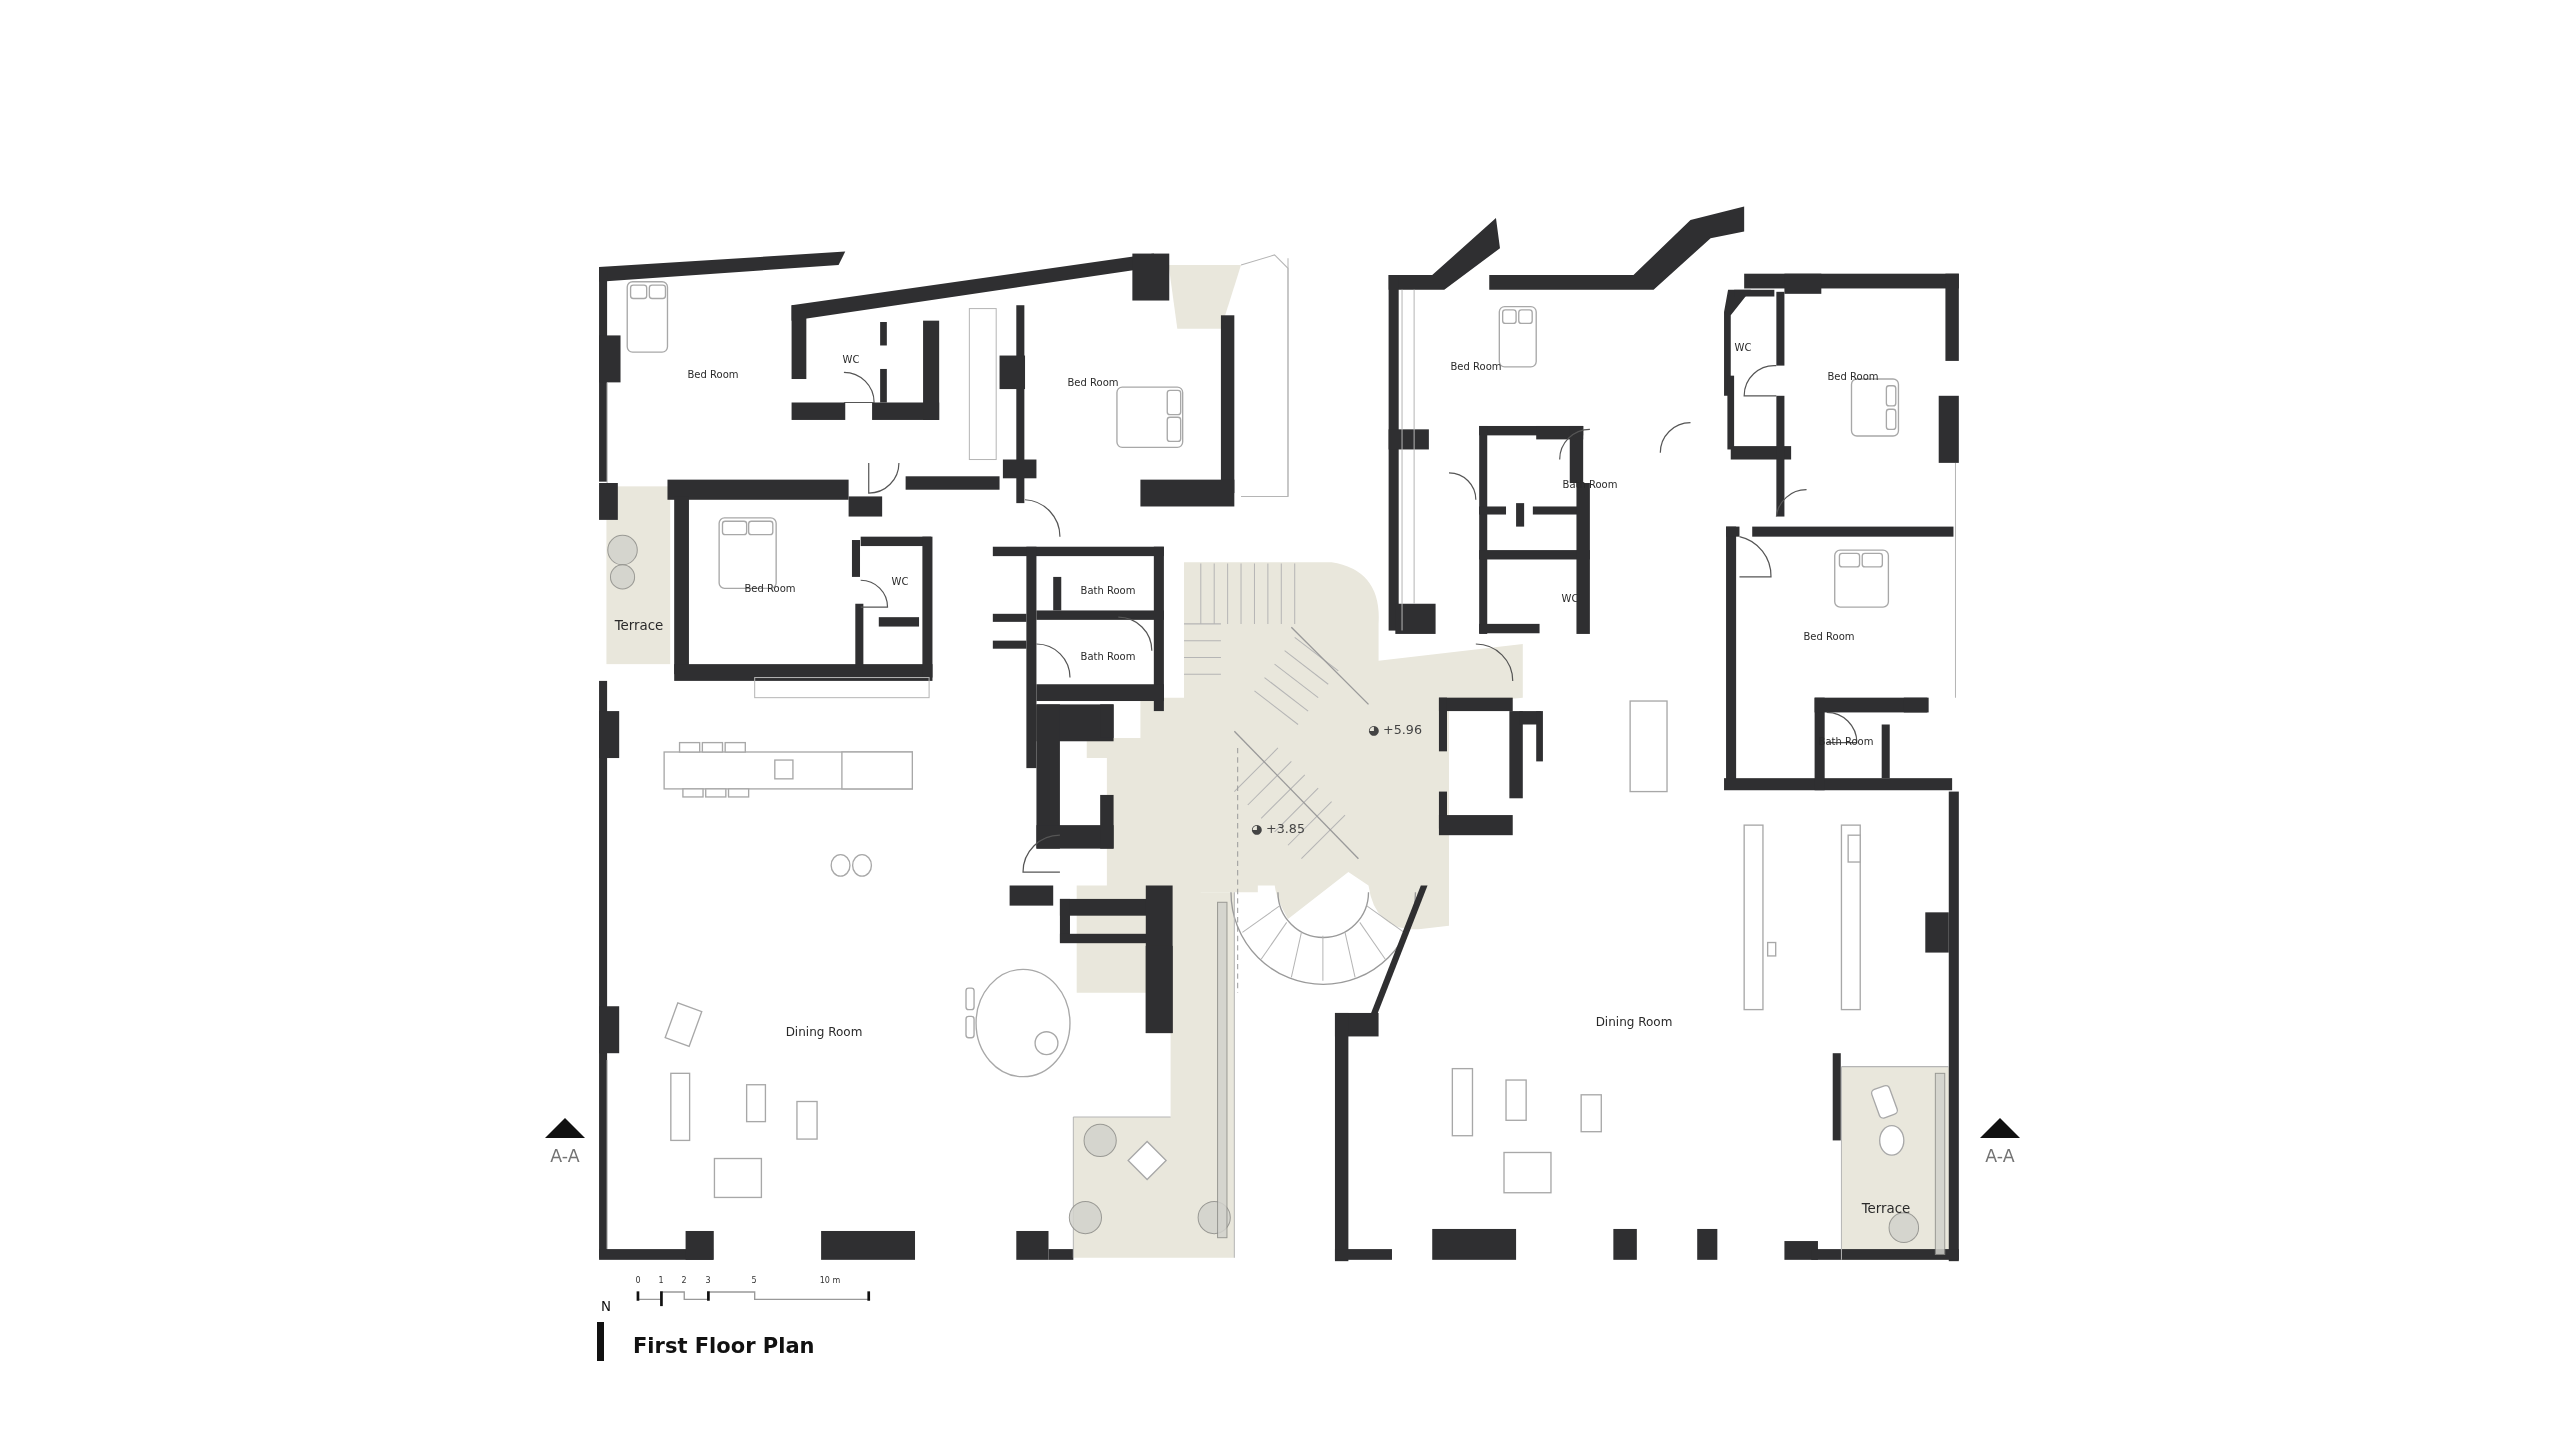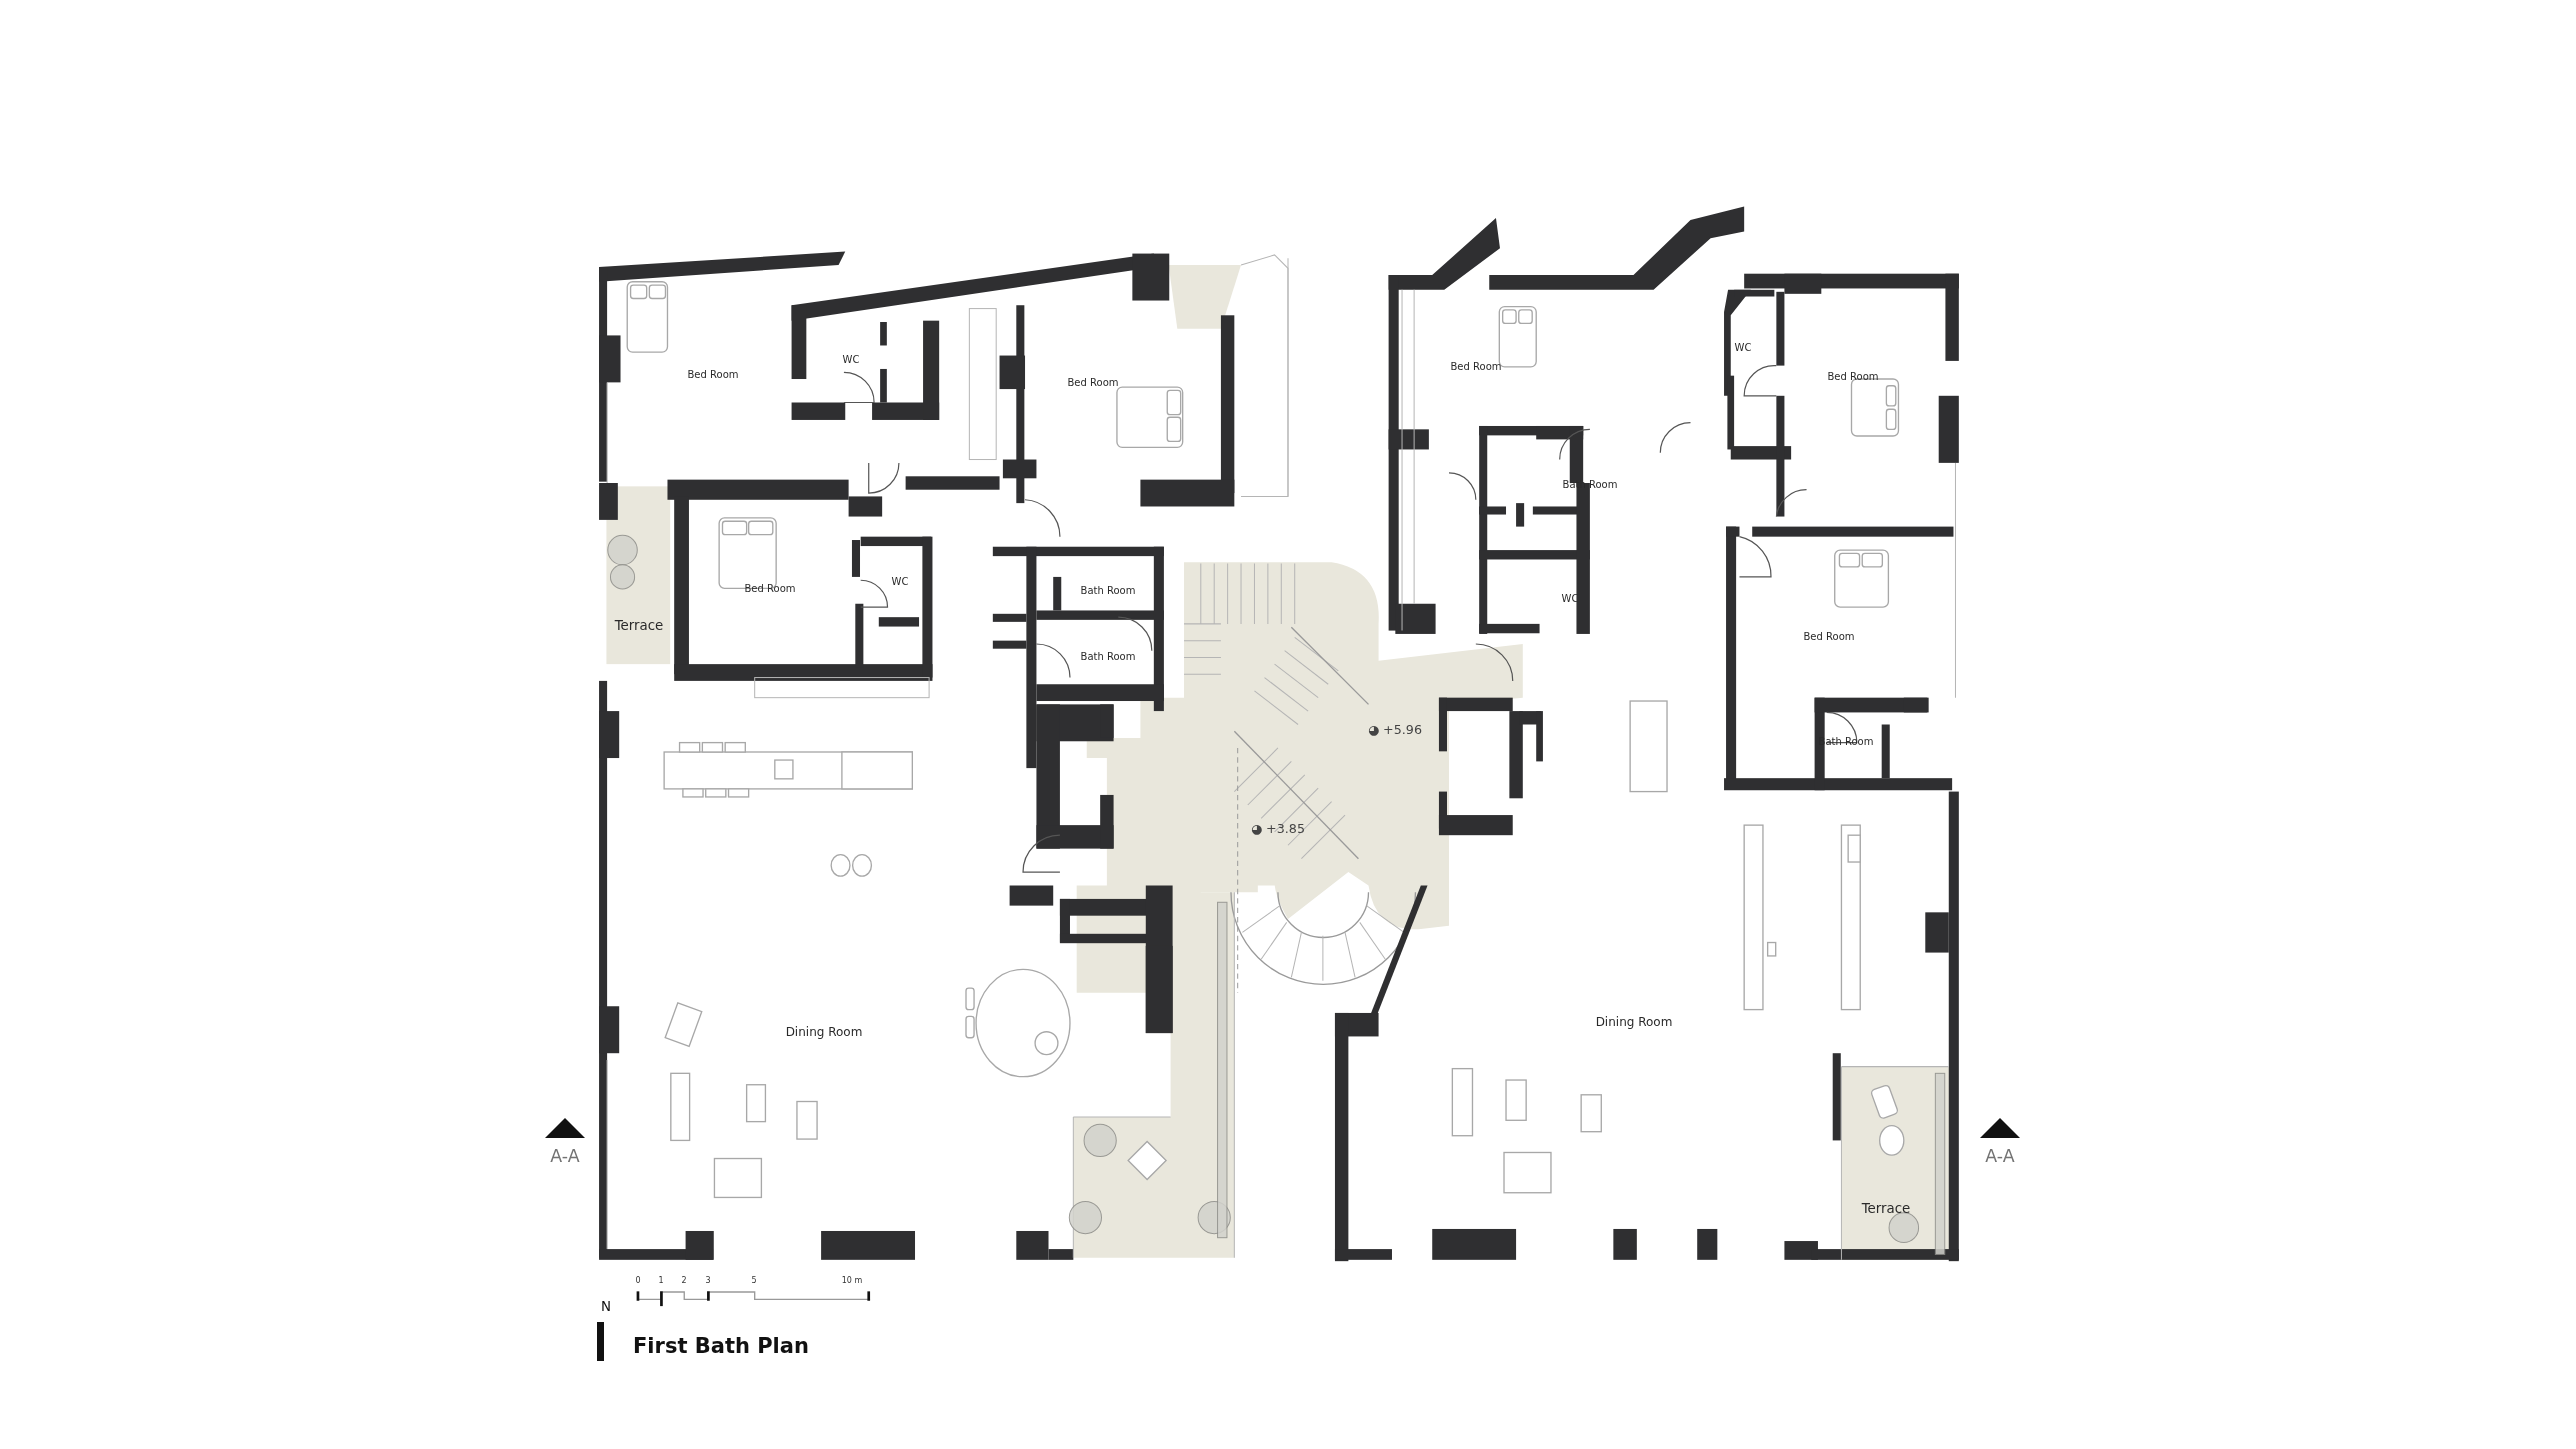--- a/index.html
+++ b/index.html
@@ -370,18 +370,18 @@
 <div class="tri" style="left:565px;top:1118px;"></div>
 <div class="aa" style="left:565px;top:1146px;">A-A</div>
 <div class="tri" style="left:2000px;top:1118px;"></div>
 <div class="aa" style="left:2000px;top:1146px;">A-A</div>
 
 <div class="scale-num" style="left:638px;top:1276px;">0</div>
 <div class="scale-num" style="left:661px;top:1276px;">1</div>
 <div class="scale-num" style="left:684px;top:1276px;">2</div>
 <div class="scale-num" style="left:708px;top:1276px;">3</div>
 <div class="scale-num" style="left:754px;top:1276px;">5</div>
-<div class="scale-num" style="left:852px;top:1276px;">10 m</div>
+<div class="scale-num" style="left:830px;top:1276px;">10 m</div>
 
 <div class="north-n">N</div>
 <div class="north-bar"></div>
-<div class="title">First Bath Plan</div>
+<div class="title">First Floor Plan</div>
 
 
 </body></html>

